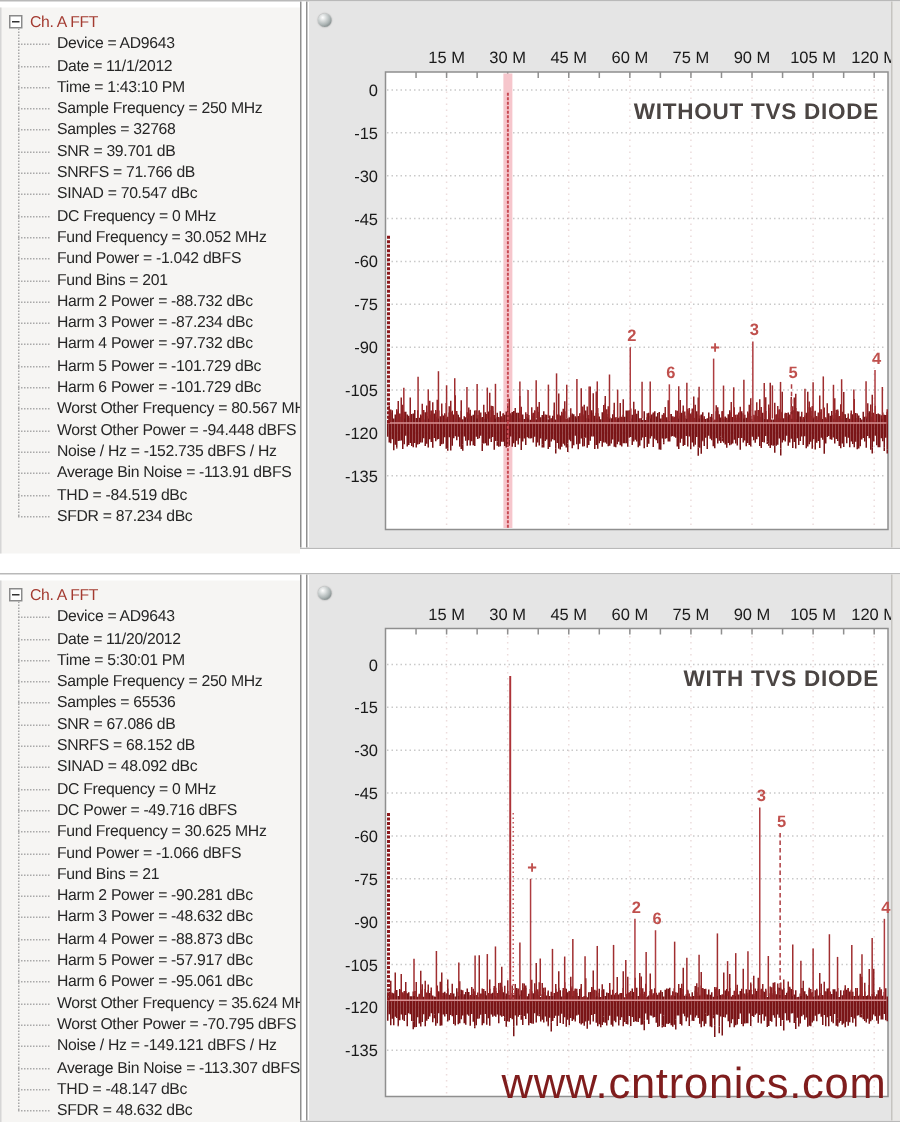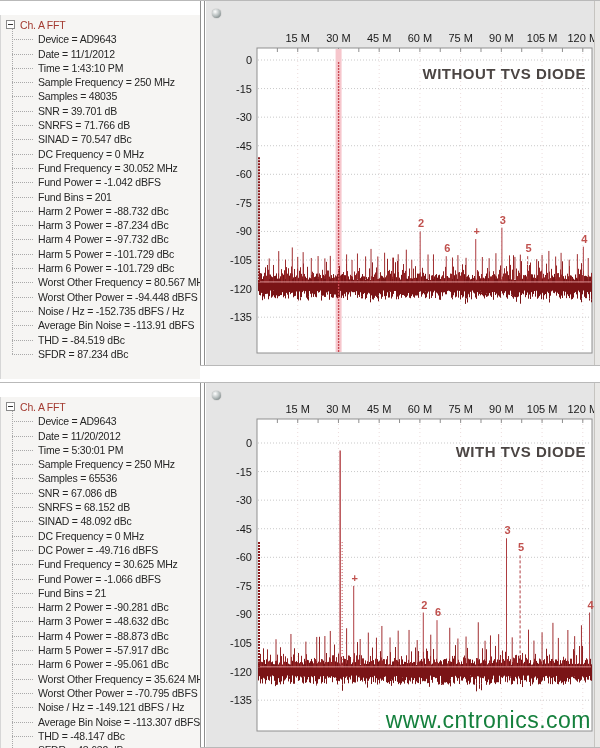--- a/index.html
+++ b/index.html
@@ -1,33 +1,33 @@
 <!DOCTYPE html>
 <html><head>
 <meta charset="utf-8">
 <style>
   html,body{margin:0;padding:0;background:#ffffff;}
   body{width:600px;height:748px;position:relative;font-family:"Liberation Sans",sans-serif;overflow:hidden;}
   .panel{position:absolute;left:0;width:600px;height:366px;background:#ffffff;border-top:1px solid #b9b9b9;border-bottom:1px solid #b9b9b9;box-sizing:border-box;}
   #panel-top{top:0;}
   #panel-bottom{top:382px;}
-  .tree{position:absolute;left:0;top:14px;width:200px;height:100%;background:#f6f5f3;border-left:1px solid #d6d6d6;box-sizing:border-box;overflow:hidden;padding-top:3px;}
+  .tree{position:absolute;left:0;top:4px;width:200px;height:100%;background:#f6f5f3;border-left:1px solid #d6d6d6;box-sizing:border-box;overflow:hidden;padding-top:3px;}
   .tree-row{position:relative;height:14.3px;line-height:14.3px;white-space:nowrap;font-size:10.5px;letter-spacing:-0.2px;color:#262626;overflow:hidden;}
   .tree-root-label{position:absolute;left:19px;color:#a33a30;}
   .expander{position:absolute;left:5px;top:2px;width:9px;height:9px;background:#fff;border:1px solid #8a8a8a;box-sizing:border-box;}
   .expander:before{content:"";position:absolute;left:1px;right:1px;top:3px;border-top:1px solid #333;}
   .tree-kid-label{position:absolute;left:37px;text-align:right;}
   .tree-row.kid:before{content:"";position:absolute;left:11px;top:7px;width:21px;border-top:1px dotted #a9a9a9;}
   .vline{position:absolute;left:11px;top:14px;width:0;border-left:1px dotted #a9a9a9;}
   .splitter{position:absolute;left:200px;top:0;width:5px;height:100%;background:#ffffff;border-left:1px solid #8f8f8f;border-right:1px solid #8f8f8f;box-sizing:border-box;cursor:col-resize;}
   .plot-region{position:absolute;left:206px;top:0;right:0;height:100%;background:#e5e5e5;}
   .right-strip{position:absolute;right:0;top:0;width:6px;height:100%;background:#e9e8e6;border-left:1px solid #c6c4c0;box-sizing:border-box;}
   .sphere{position:absolute;left:6px;top:8px;width:9px;height:9px;border-radius:50%;background:radial-gradient(circle at 35% 30%,#ffffff,#aeb6b6 55%,#6e7878 90%);box-shadow:0 0 1px #777;}
   svg{position:absolute;left:0;top:0;}
-  .watermark{position:absolute;right:9px;top:324px;font-size:23px;color:#15803d;letter-spacing:0.5px;z-index:5;}
+  .watermark{position:absolute;right:9px;top:324px;font-size:29px;color:#7f1d1d;letter-spacing:0.5px;z-index:5;}
 </style>
 </head>
 <body>
 
 <div class="panel" id="panel-top">
   <div class="tree">
       <div class="tree-row">
         <div class="expander"></div>
         <span class="tree-root-label">Ch. A FFT</span>
       </div>
@@ -38,21 +38,21 @@
       <div class="tree-row kid">
         <span class="tree-kid-label">Date = 11/1/2012</span>
       </div>
       <div class="tree-row kid">
         <span class="tree-kid-label">Time = 1:43:10 PM</span>
       </div>
       <div class="tree-row kid">
         <span class="tree-kid-label">Sample Frequency = 250 MHz</span>
       </div>
       <div class="tree-row kid">
-        <span class="tree-kid-label">Samples = 48035</span>
+        <span class="tree-kid-label">Samples = 32768</span>
       </div>
       <div class="tree-row kid">
         <span class="tree-kid-label">SNR = 39.701 dB</span>
       </div>
       <div class="tree-row kid">
         <span class="tree-kid-label">SNRFS = 71.766 dB</span>
       </div>
       <div class="tree-row kid">
         <span class="tree-kid-label">SINAD = 70.547 dBc</span>
       </div>

